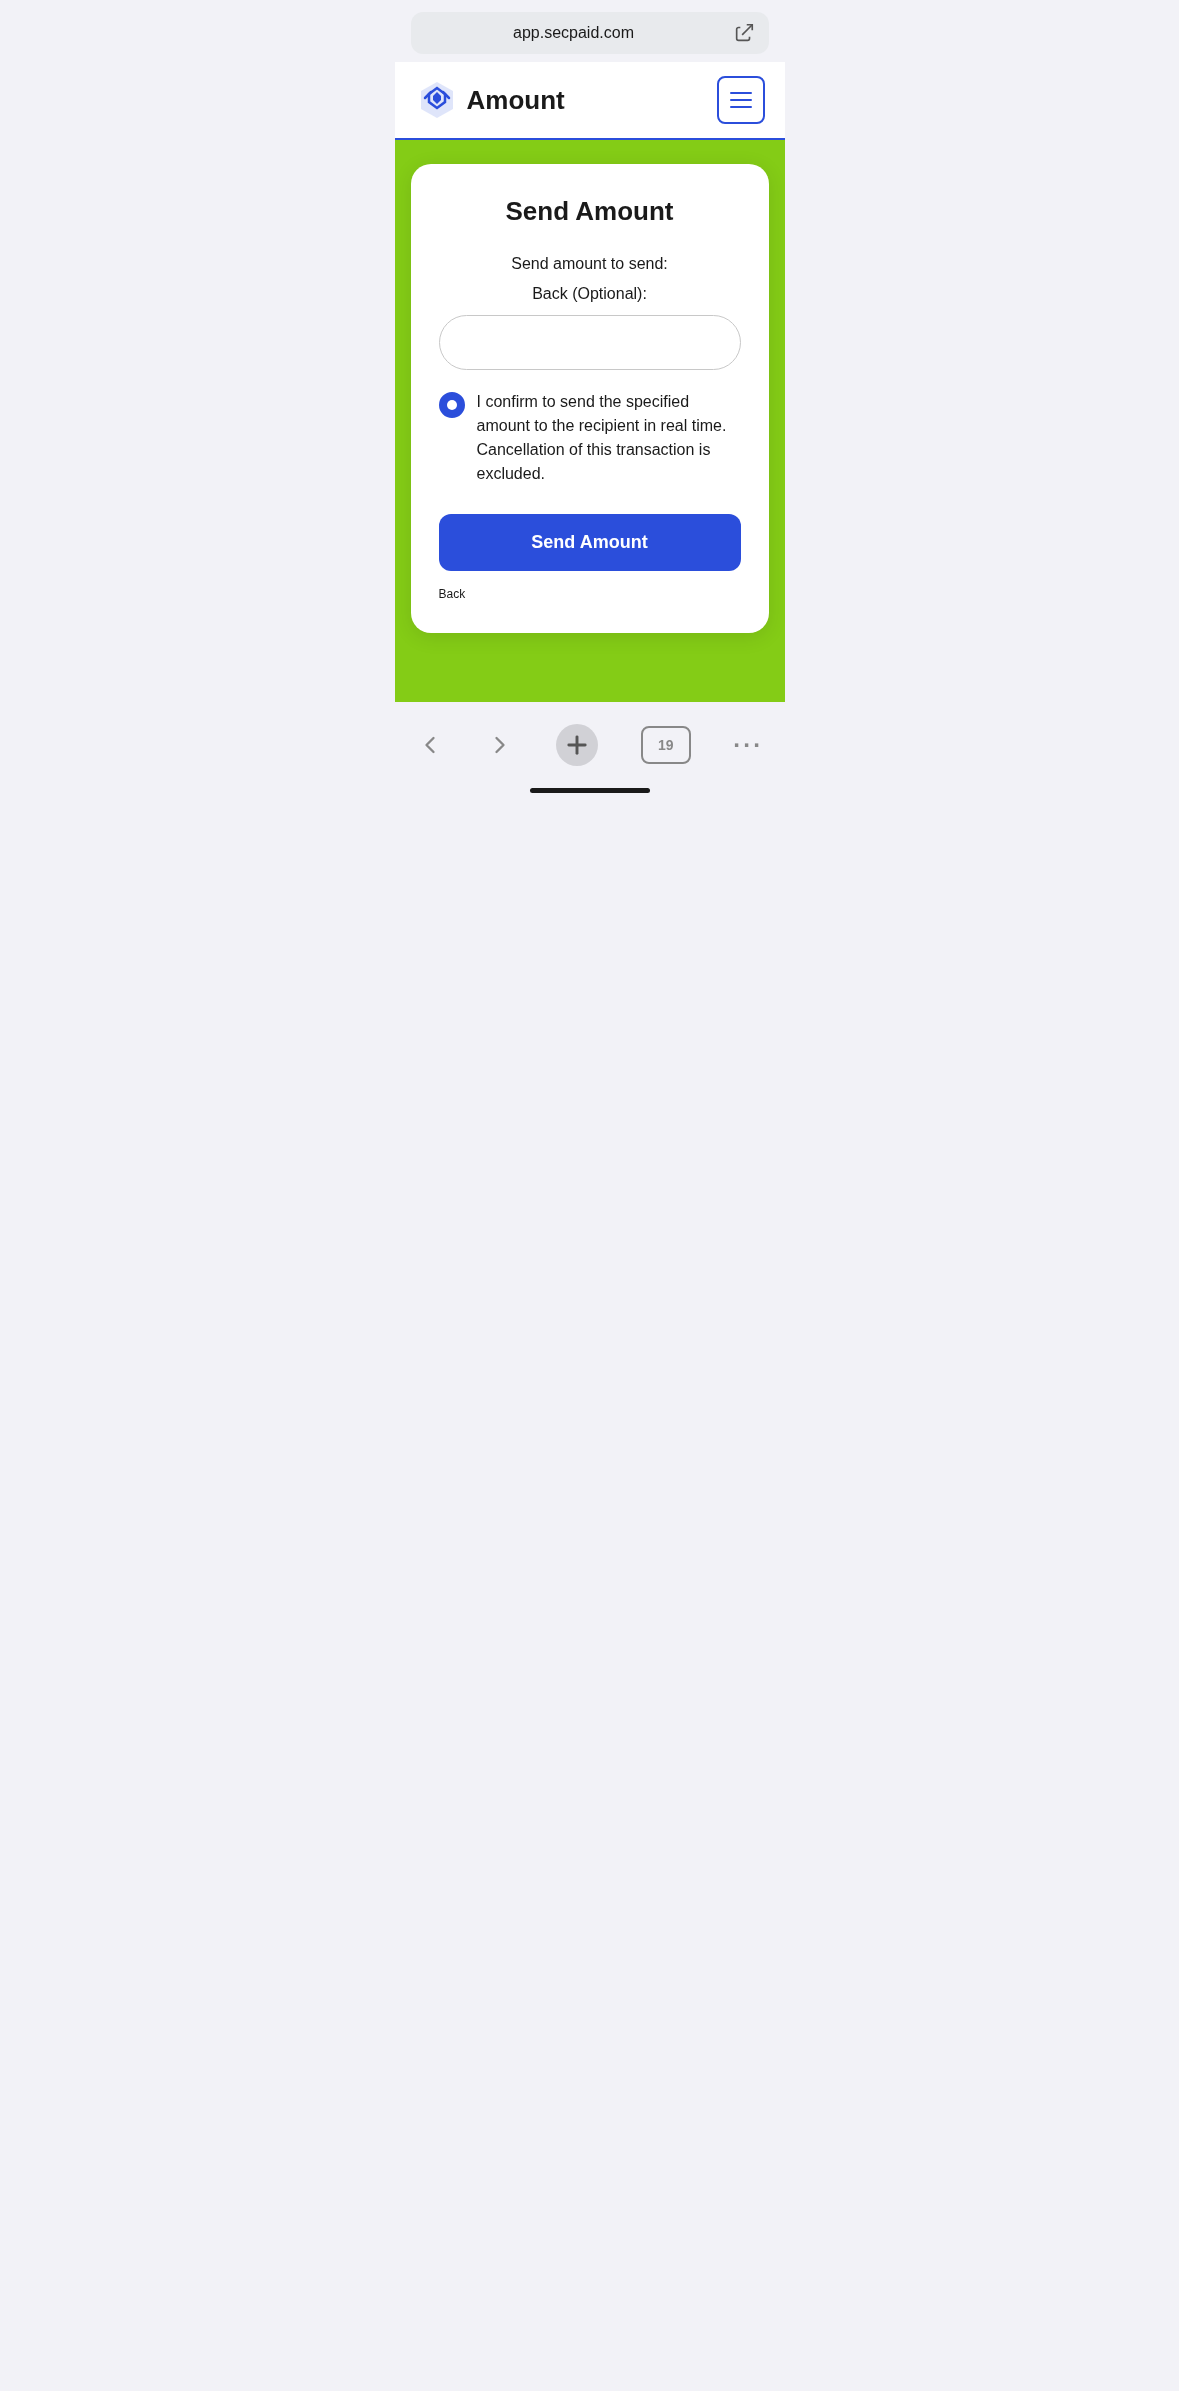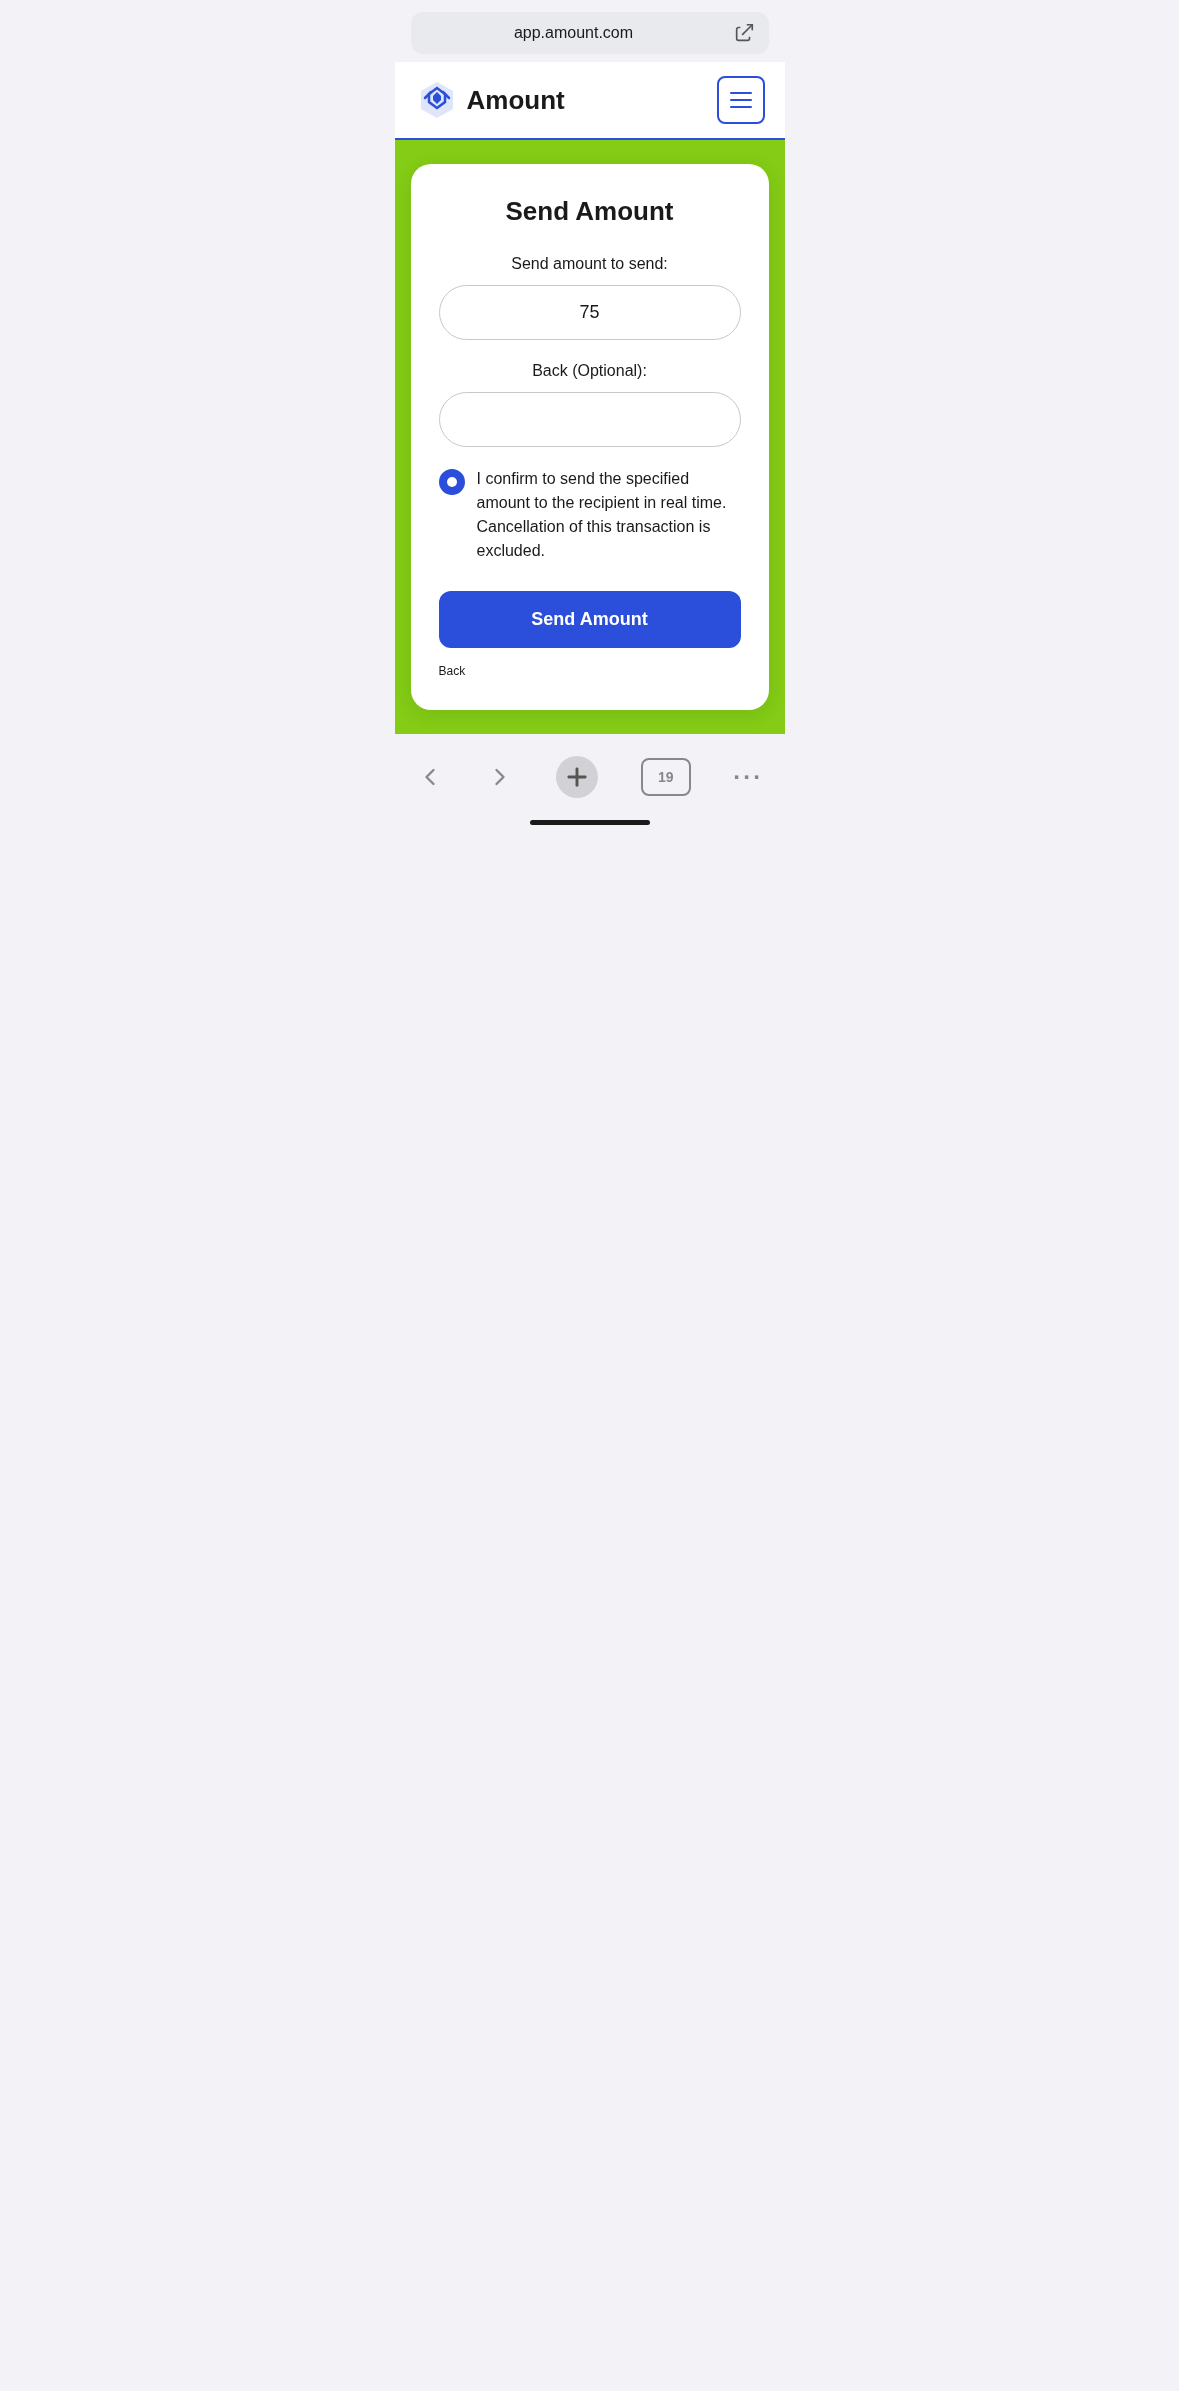--- a/index.html
+++ b/index.html
@@ -254,21 +254,21 @@
       height: 5px;
       background: #1a1a1a;
       border-radius: 3px;
       margin: 6px auto 4px;
     }
   </style>
 </head>
 <body>
 
 <div class="browser-bar">
-  <span class="browser-url">app.amount.com</span>
+  <span class="browser-url">app.secpaid.com</span>
   <svg class="share-icon" viewBox="0 0 24 24" fill="none" stroke="#555" stroke-width="1.8">
     <path d="M8 6H6a2 2 0 00-2 2v10a2 2 0 002 2h10a2 2 0 002-2v-2"></path>
     <path d="M15 3h6v6"></path>
     <line x1="10" y1="14" x2="21" y2="3"></line>
   </svg>
 </div>
 
 <nav class="top-nav">
   <div class="logo-area">
 
@@ -288,21 +288,20 @@
   </button>
 </nav>
 
 <div class="main-content">
   <div class="card">
 
     <h1 class="card-title">Send Amount</h1>
 
     <p class="field-label">Send amount to send:</p>
 
-    <input class="text-input" type="text" value="75" style="">
 
     <p class="field-label">Back (Optional):</p>
 
     <input class="text-input" type="text" placeholder="" style="margin-bottom: 20px;">
 
     <div class="confirm-row">
       <div class="radio-btn"></div>
       <span class="confirm-text">I confirm to send the specified amount to the recipient in real time. Cancellation of this transaction is excluded.</span>
     </div>
 

